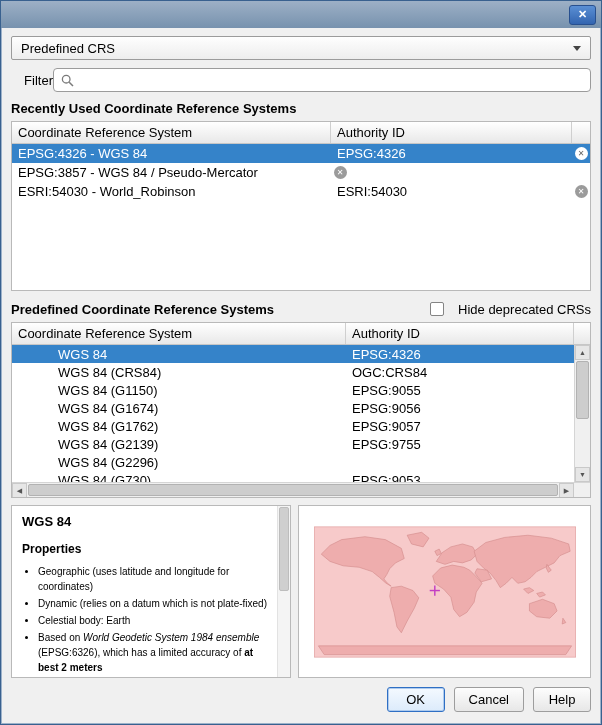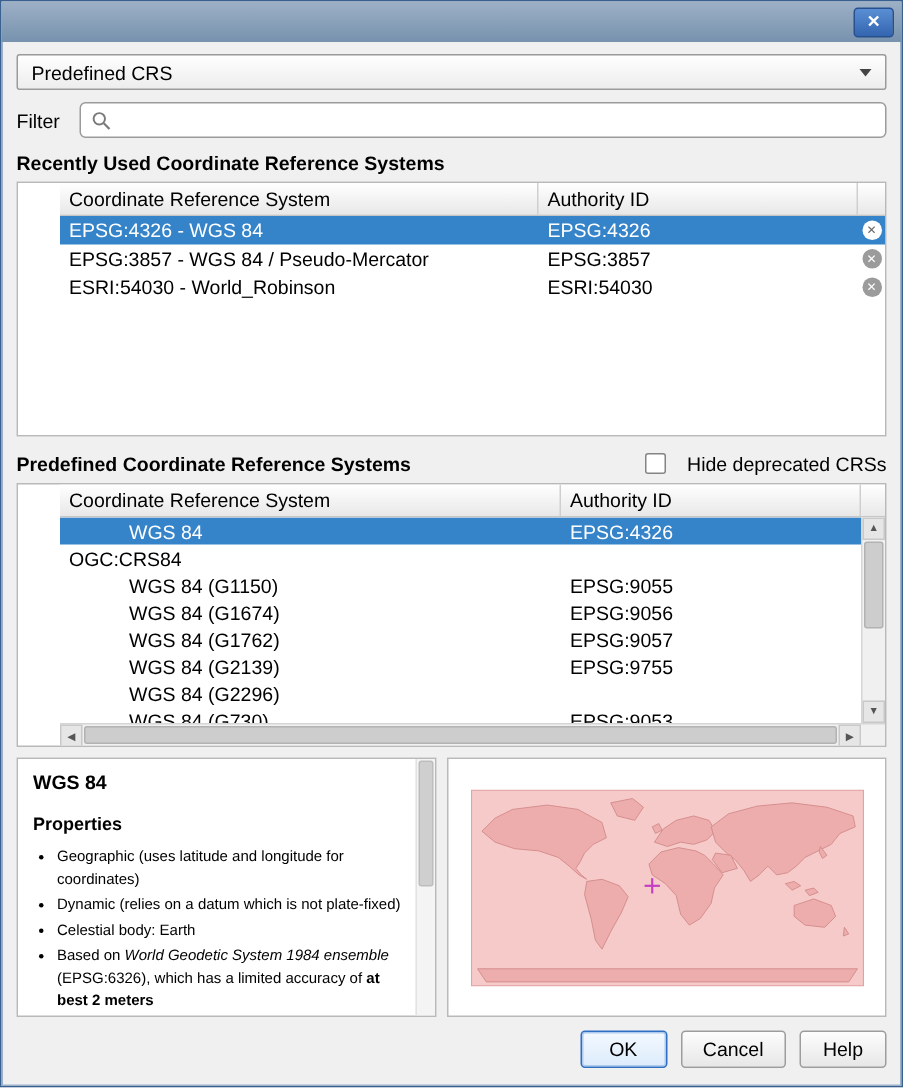--- a/index.html
+++ b/index.html
@@ -38,35 +38,35 @@
     background: linear-gradient(#fefefe, #ededed);
     display: flex; align-items: center; padding: 0 9px;
   }
   .combo-arrow {
     margin-left: auto; width: 0; height: 0;
     border-left: 4px solid transparent; border-right: 4px solid transparent;
     border-top: 5px solid #444;
   }
 
   .filter-row { display: flex; align-items: center; margin-top: 8px; flex: 0 0 24px; }
-  .filter-label { width: 42px; }
+  .filter-label { width: 42px; text-align: right; }
   .search-box {
     flex: 1; height: 24px; background: #fff;
     border: 1px solid #9b9b9b; border-radius: 4px;
     display: flex; align-items: center; padding: 0 7px; gap: 6px;
   }
   .search-box input { border: none; outline: none; flex: 1; font: inherit; background: transparent; padding: 0; }
 
   .section-heading { font-weight: bold; }
   .heading-line { margin: 9px 0 4px; flex: 0 0 16px; }
   .section-row { margin: 9px 0 4px; flex: 0 0 18px; display: flex; align-items: center; justify-content: space-between; }
   .checkbox-wrap { display: flex; align-items: center; gap: 14px; }
   .checkbox { width: 14px; height: 14px; border: 1px solid #848484; border-radius: 2px; background: #fff; }
 
-  .tbl { background: #fff; border: 1px solid #b9b9b9; display: flex; flex-direction: column; overflow: hidden; padding-left: 28px; }
+  .tbl { background: #fff; border: 1px solid #b9b9b9; display: flex; flex-direction: column; overflow: hidden; }
   .recent-tbl { flex: 0 0 170px; }
   .pred-tbl { flex: 0 0 176px; }
   .thead { display: flex; flex: 0 0 22px; background: linear-gradient(#ffffff, #e8e8e8); border-bottom: 1px solid #c6c6c6; }
   .thead > div { padding: 0 6px; display: flex; align-items: center; border-right: 1px solid #cfcfcf; }
   .thead > div:last-child { border-right: none; }
   .trow { display: flex; flex: 0 0 19px; height: 19px; align-items: center; }
   .trow.selected { background: #3583c9; color: #fff; }
   .c1r { width: 319px; padding: 0 6px; overflow: hidden; white-space: nowrap; }
   .c2r { flex: 1; padding: 0 6px; }
   .cxr { width: 18px; display: flex; justify-content: center; padding: 0 !important; }
@@ -159,21 +159,20 @@
       <div class="tbody">
           <div class="trow selected">
             <div class="c1r">EPSG:4326 - WGS 84</div>
             <div class="c2r">EPSG:4326</div>
             <div class="cxr">
               <span class="rm">✕</span>
             </div>
           </div>
           <div class="trow">
             <div class="c1r">EPSG:3857 - WGS 84 / Pseudo-Mercator</div>
-            <div class="c2r">EPSG:3857</div>
             <div class="cxr">
               <span class="rm">✕</span>
             </div>
           </div>
           <div class="trow">
             <div class="c1r">ESRI:54030 - World_Robinson</div>
             <div class="c2r">ESRI:54030</div>
             <div class="cxr">
               <span class="rm">✕</span>
             </div>
@@ -195,20 +194,21 @@
         <div class="c2p">Authority ID</div>
         <div class="cnr"></div>
       </div>
       <div class="pred-main">
         <div class="pred-rows">
             <div class="trow selected">
               <div class="c1p">WGS 84</div>
               <div class="c2p">EPSG:4326</div>
             </div>
             <div class="trow">
+              <div class="c1p">WGS 84 (CRS84)</div>
               <div class="c2p">OGC:CRS84</div>
             </div>
             <div class="trow">
               <div class="c1p">WGS 84 (G1150)</div>
               <div class="c2p">EPSG:9055</div>
             </div>
             <div class="trow">
               <div class="c1p">WGS 84 (G1674)</div>
               <div class="c2p">EPSG:9056</div>
             </div>

